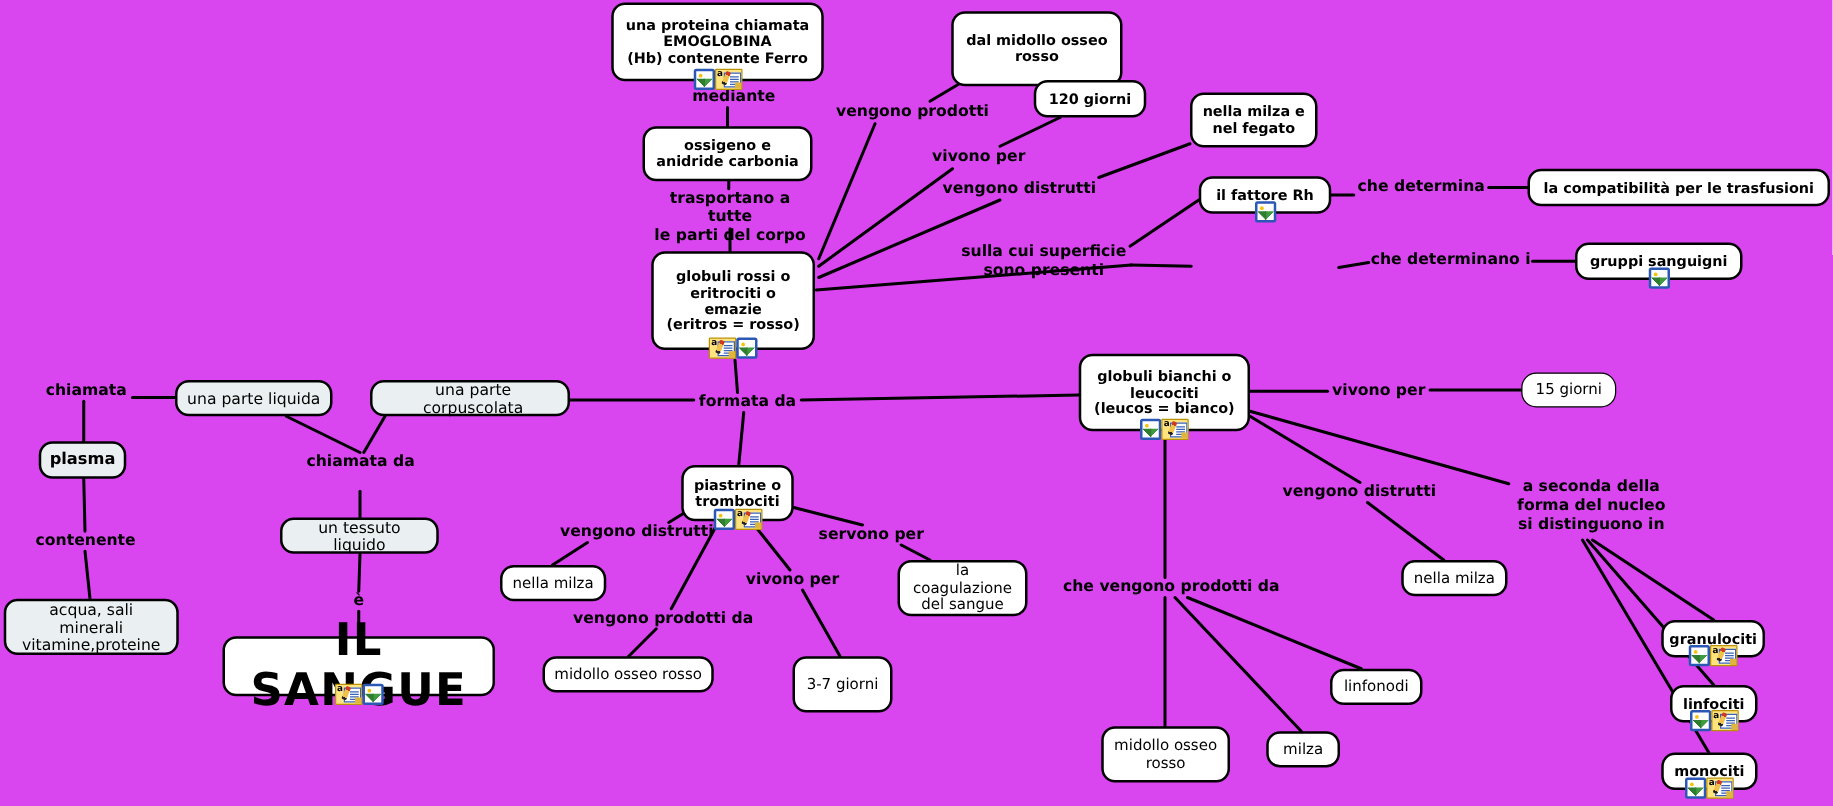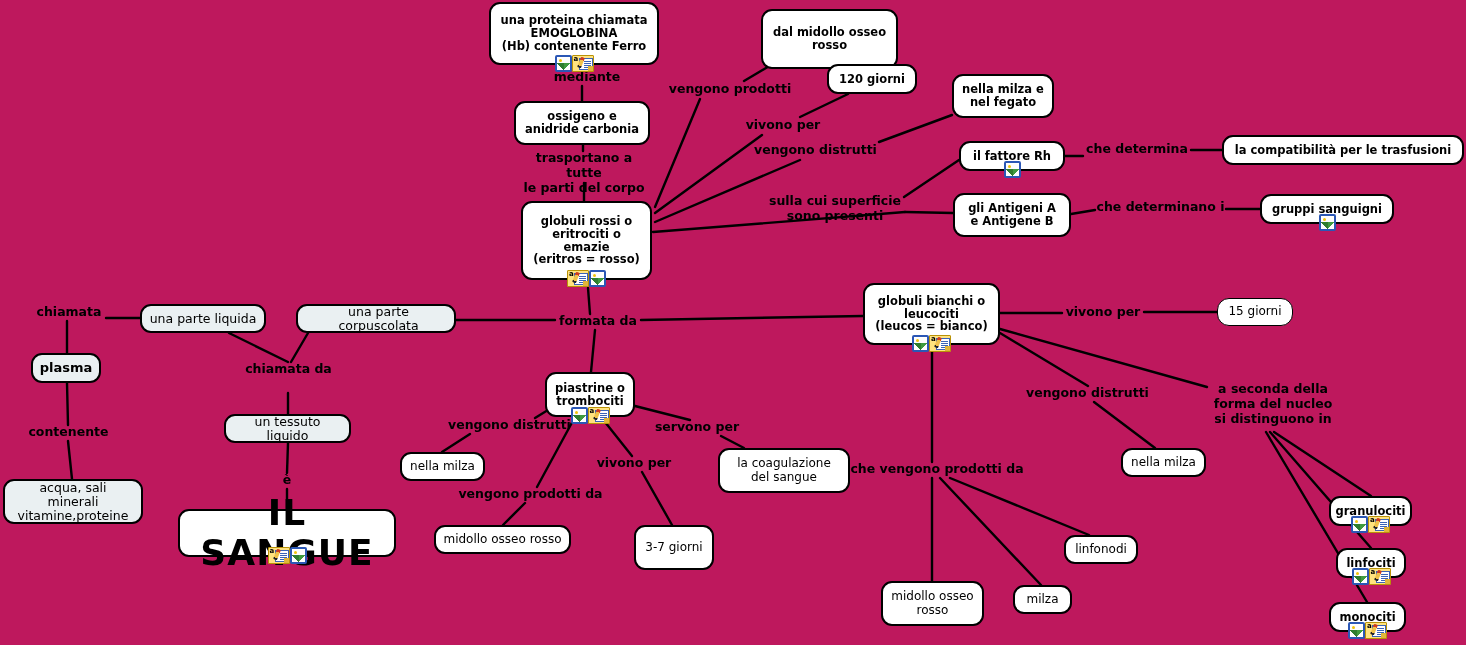--- a/index.html
+++ b/index.html
@@ -5,21 +5,21 @@
 <style>
   html,body{margin:0;padding:0;background:#ffffff;}
   body{
     font-family:"DejaVu Sans","Liberation Sans",sans-serif;
     -webkit-font-smoothing:antialiased;
   }
   #canvas{
     position:relative;
     width:1466px;
     height:645px;
-    background:#be185d;
+    background:#d946ef;
     overflow:hidden;
   }
   #edges{
     position:absolute;
     left:0; top:0;
     width:1466px; height:645px;
     pointer-events:none;
   }
   
   .node{
@@ -232,22 +232,20 @@
     <div class="node thick bold" style="left: 952px; top: 74px; width: 102px; height: 44px; font-size: 11.5px;"><span>nella milza e
 nel fegato</span></div>
     <div class="node thick bold" style="left: 959px; top: 141px; width: 106px; height: 30px; font-size: 11.5px;"><span>il fattore Rh</span></div>
     <span class="icons" style="left: 1003.5px; top: 161px;">
       <span class="ic ic-pic">
         <span class="sky"></span>
         <span class="mtn"></span>
         <span class="sun"></span>
       </span>
     </span>
-    <div class="node thick bold" style="left: 953px; top: 193px; width: 118px; height: 44px; font-size: 11.5px;"><span>gli Antigeni A
-e Antigene B</span></div>
     <div class="node thick bold" style="left: 1222px; top: 135px; width: 242px; height: 30px; font-size: 11.5px;"><span>la compatibilità per le trasfusioni</span></div>
     <div class="node thick bold" style="left: 1260px; top: 194px; width: 134px; height: 30px; font-size: 11.5px;"><span>gruppi sanguigni</span></div>
     <span class="icons" style="left: 1318.5px; top: 214px;">
       <span class="ic ic-pic">
         <span class="sky"></span>
         <span class="mtn"></span>
         <span class="sun"></span>
       </span>
     </span>
     <div class="node thick plain fill" style="left: 140px; top: 304px; width: 126px; height: 29px; font-size: 12.5px;"><span>una parte liquida</span></div>
@@ -291,21 +289,21 @@
           <i></i>
           <i></i>
         </span>
         <span class="pencil"></span>
         <span class="fold"></span>
       </span>
     </span>
     <div class="node thick plain" style="left: 400px; top: 452px; width: 85px; height: 29px; font-size: 12px;"><span>nella milza</span></div>
     <div class="node thick plain" style="left: 434px; top: 525px; width: 137px; height: 29px; font-size: 12px;"><span>midollo osseo rosso</span></div>
     <div class="node thick plain" style="left: 634px; top: 525px; width: 80px; height: 45px; font-size: 12px;"><span>3-7 giorni</span></div>
-    <div class="node thick plain" style="left: 718px; top: 448px; width: 132px; height: 45px; font-size: 12px;"><span>la coagulazione
+    <div class="node thick plain" style="left: 718px; top: 448px; width: 104px; height: 45px; font-size: 12px;"><span>la coagulazione
 del sangue</span></div>
     <div class="node thick bold" style="left: 863px; top: 283px; width: 137px; height: 62px; font-size: 11.5px;"><span>globuli bianchi o
 leucociti
 (leucos = bianco)</span></div>
     <span class="icons" style="left: 912px; top: 335px;">
       <span class="ic ic-pic">
         <span class="sky"></span>
         <span class="mtn"></span>
         <span class="sun"></span>
       </span>

